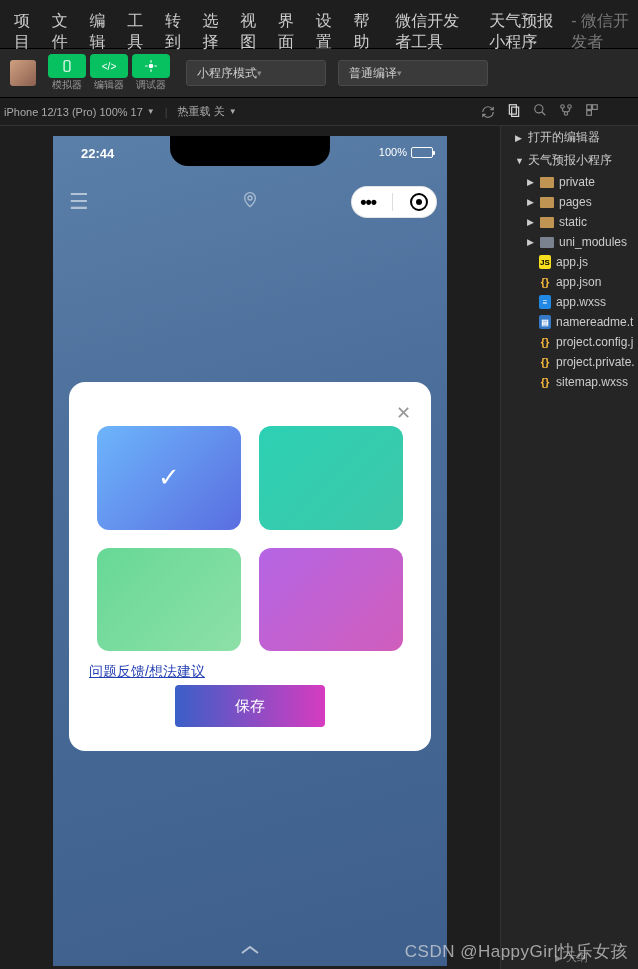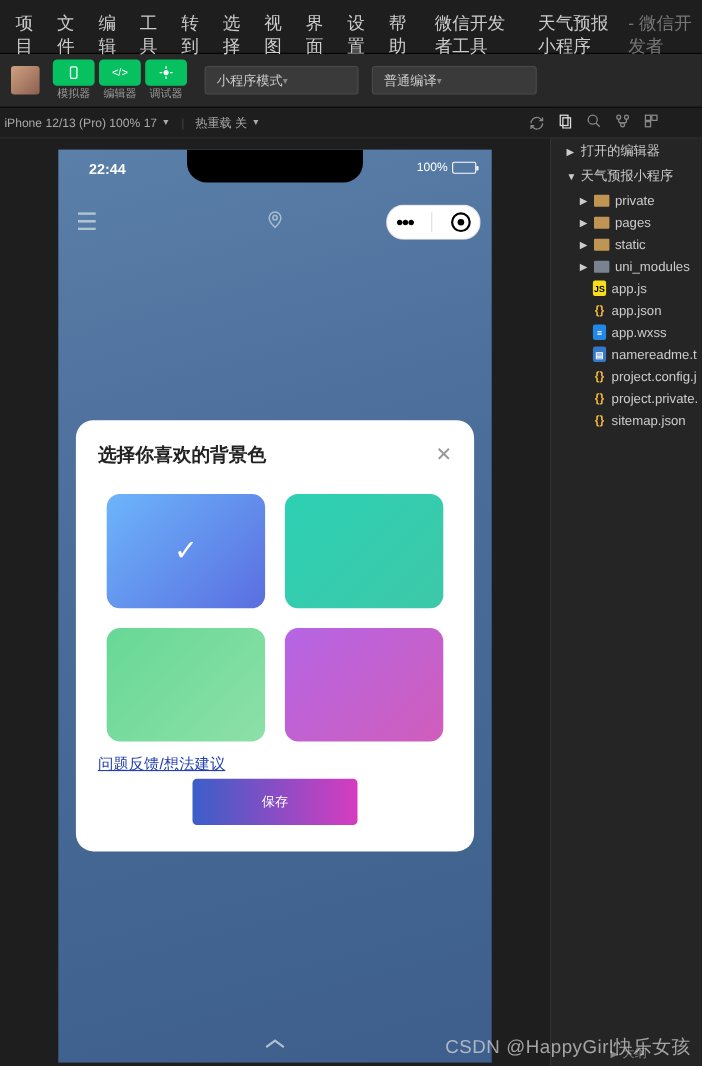--- a/index.html
+++ b/index.html
@@ -60,21 +60,21 @@
     .modal-title { font-size: 17px; font-weight: 600; color: #222; }
     .modal-close { position: absolute; top: 20px; right: 20px; color: #999; cursor: pointer; font-size: 18px; }
     .color-grid { display: grid; grid-template-columns: 1fr 1fr; gap: 18px; margin-top: 24px; padding: 0 8px; }
     .color-swatch { aspect-ratio: 1/0.72; border-radius: 12px; display: flex; align-items: center; justify-content: center; cursor: pointer; }
     .sw1 { background: linear-gradient(135deg,#6db5fb,#5a6ee0); }
     .sw2 { background: linear-gradient(135deg,#2dd0b4,#3dc8a8); }
     .sw3 { background: linear-gradient(135deg,#67d896,#8de0a8); }
     .sw4 { background: linear-gradient(135deg,#b565e5,#d05dbb); }
     .check { color: #fff; font-size: 26px; }
     .feedback-link { color: #2440b3; font-size: 14px; text-decoration: underline; margin-top: 12px; display: inline-block; cursor: pointer; }
-    .save-btn { width: 150px; height: 42px; margin: 4px auto 4px; background: linear-gradient(90deg,#3a5fc8,#d63cc0); color: #fff; border-radius: 4px; display: flex; align-items: center; justify-content: center; font-size: 12px; cursor: pointer; }
+    .save-btn { width: 150px; height: 42px; margin: 4px auto 4px; background: linear-gradient(90deg,#3a5fc8,#d63cc0); color: #fff; border-radius: 4px; display: flex; align-items: center; justify-content: center; font-size: 15px; cursor: pointer; }
     
     .home-indicator { position: absolute; bottom: 6px; left: 50%; transform: translateX(-50%); color: rgba(255,255,255,0.6); }
     
     
     .sidebar { width: 138px; background: #252526; border-left: 1px solid #333; display: flex; flex-direction: column; }
     .sidebar-icons { height: 28px; display: flex; align-items: center; padding: 0 6px; gap: 12px; color: #888; border-bottom: 1px solid #333; margin-top: -28px; background: #1e1e1e; position: relative; z-index: 2;}
     .sidebar-icons .sicon { cursor: pointer; font-size: 13px; }
     .sidebar-icons .sicon.active { color: #ddd; }
     .panel-title { padding: 10px 14px 6px; font-size: 11px; color: #bbb; }
     .tree { font-size: 12px; color: #ccc; }
@@ -196,21 +196,20 @@
               <circle cx="12" cy="9" r="3"></circle>
             </svg></span>
         <div class="capsule">
           <span class="capsule-dots">•••</span>
           <span class="capsule-divider"></span>
           <span class="capsule-target"></span>
         </div>
       </div>
 
       <div class="modal">
-        <div class="modal-title">选择你喜欢的背景色</div>
         <span class="modal-close">✕</span>
         <div class="color-grid">
           <div class="color-swatch sw1">
             <span class="check">✓</span>
           </div>
           <div class="color-swatch sw2"></div>
           <div class="color-swatch sw3"></div>
           <div class="color-swatch sw4"></div>
         </div>
         <a class="feedback-link">问题反馈/想法建议</a>
@@ -293,21 +292,21 @@
       <div class="tree-item depth3">
           <span class="file-ico json">{}</span>
           <span>project.config.j</span>
         </div>
       <div class="tree-item depth3">
           <span class="file-ico json">{}</span>
           <span>project.private.</span>
         </div>
       <div class="tree-item depth3">
           <span class="file-ico json">{}</span>
-          <span>sitemap.json</span>
+          <span>sitemap.wxss</span>
         </div>
     </div>
   </div>
 </div>
 
 <div class="bottom-outline">
     <span style="font-size:9px">▶</span>
     <span>大纲</span>
   </div>
 <div class="watermark">CSDN @HappyGirl快乐女孩</div>

